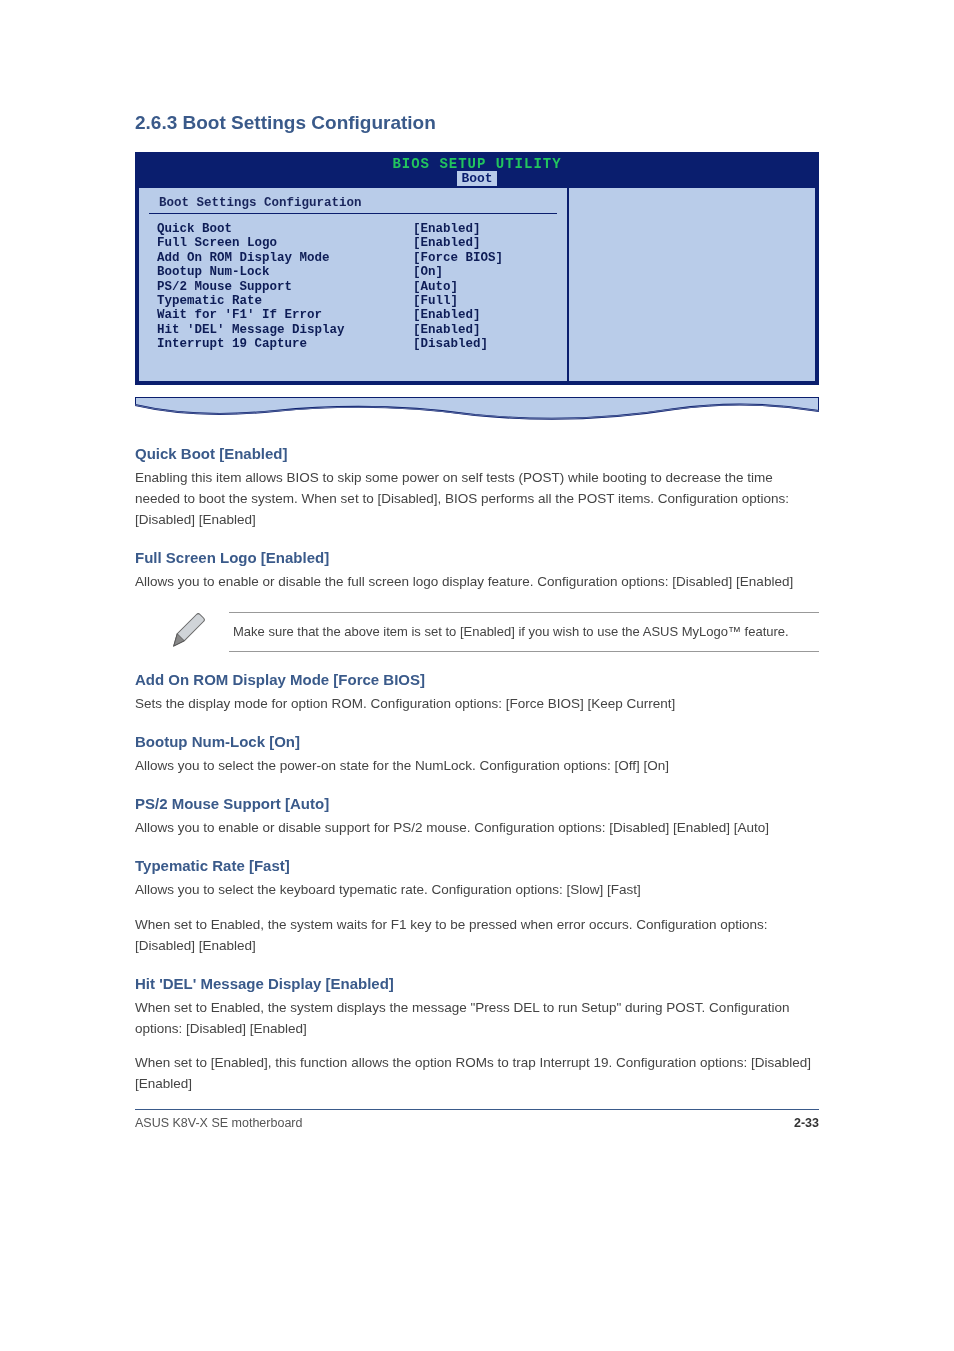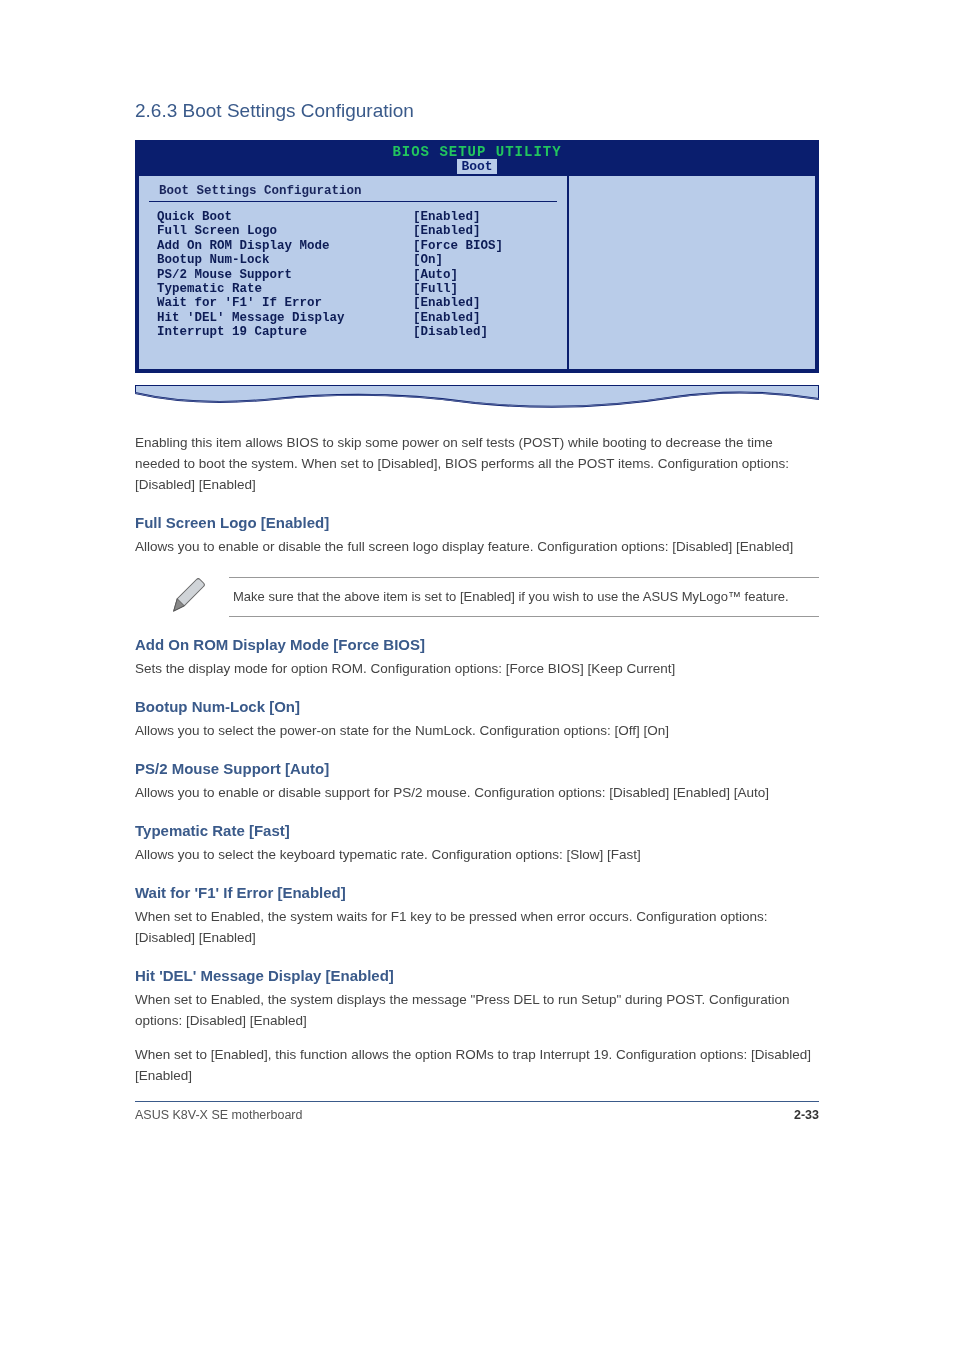--- a/index.html
+++ b/index.html
@@ -11,23 +11,24 @@
       color: #333;
       font-size: 14px;
       padding: 0;
     }
     .page {
       padding: 100px 135px 0 135px;
     }
     .section-heading {
       color: #3a5a8a;
       font-size: 19px;
-      font-weight: normal;
+      font-weight: bold;
       margin-bottom: 18px;
       font-family: Arial, sans-serif;
+      margin-top: 12px;
     }
     .bios-wrap {
       border: 2px solid #0a1e6e;
       background: #0a1e6e;
       position: relative;
       margin-bottom: 20px;
     }
     .bios-title {
       color: #22c55e;
       font-family: "Courier New", monospace;
@@ -198,20 +199,21 @@
   </div>
 
   <div class="torn-edge">
     <svg viewBox="0 0 684 28" preserveAspectRatio="none">
       <path d="M0,0 L0,8 Q60,22 140,14 Q240,4 340,18 Q440,28 540,12 Q610,2 684,14 L684,0 Z" fill="#b9cce9" stroke="#0a1e6e" stroke-width="2"></path>
       <path d="M0,8 Q60,22 140,14 Q240,4 340,18 Q440,28 540,12 Q610,2 684,14" fill="none" stroke="#5a6aa0" stroke-width="1"></path>
     </svg>
   </div>
 
   <div id="items-top">
+      <div class="sub-heading">Quick Boot [Enabled]</div>
       <div class="body-text">Enabling this item allows BIOS to skip some power on self tests (POST) while booting to decrease the time needed to boot the system. When set to [Disabled], BIOS performs all the POST items. Configuration options: [Disabled] [Enabled]</div>
       <div class="sub-heading">Full Screen Logo [Enabled]</div>
       <div class="body-text">Allows you to enable or disable the full screen logo display feature. Configuration options: [Disabled] [Enabled]</div>
     </div>
 
   <div class="note-block">
     <div class="pencil-icon">
       <svg viewBox="0 0 48 48">
         <path d="M10 40 L14 26 L36 4 Q38 2 40 4 L44 8 Q46 10 44 12 L22 34 Z" fill="#d0d4d8" stroke="#666" stroke-width="1.2"></path>
         <path d="M10 40 L14 26 L22 34 Z" fill="#888" stroke="#555" stroke-width="1"></path>
@@ -223,21 +225,20 @@
 
   <div id="items-bottom">
       <div class="sub-heading">Add On ROM Display Mode [Force BIOS]</div>
       <div class="body-text">Sets the display mode for option ROM. Configuration options: [Force BIOS] [Keep Current]</div>
       <div class="sub-heading">Bootup Num-Lock [On]</div>
       <div class="body-text">Allows you to select the power-on state for the NumLock. Configuration options: [Off] [On]</div>
       <div class="sub-heading">PS/2 Mouse Support [Auto]</div>
       <div class="body-text">Allows you to enable or disable support for PS/2 mouse. Configuration options: [Disabled] [Enabled] [Auto]</div>
       <div class="sub-heading">Typematic Rate [Fast]</div>
       <div class="body-text">Allows you to select the keyboard typematic rate. Configuration options: [Slow] [Fast]</div>
-      <div class="sub-heading">Wait for 'F1' If Error [Enabled]</div>
       <div class="body-text">When set to Enabled, the system waits for F1 key to be pressed when error occurs. Configuration options: [Disabled] [Enabled]</div>
       <div class="sub-heading">Hit 'DEL' Message Display [Enabled]</div>
       <div class="body-text">When set to Enabled, the system displays the message "Press DEL to run Setup" during POST. Configuration options: [Disabled] [Enabled]</div>
       <div class="body-text">When set to [Enabled], this function allows the option ROMs to trap Interrupt 19. Configuration options: [Disabled] [Enabled]</div>
     </div>
 
   <div class="footer">
     <span>ASUS K8V-X SE motherboard</span>
     <span class="right">2-33</span>
   </div>

